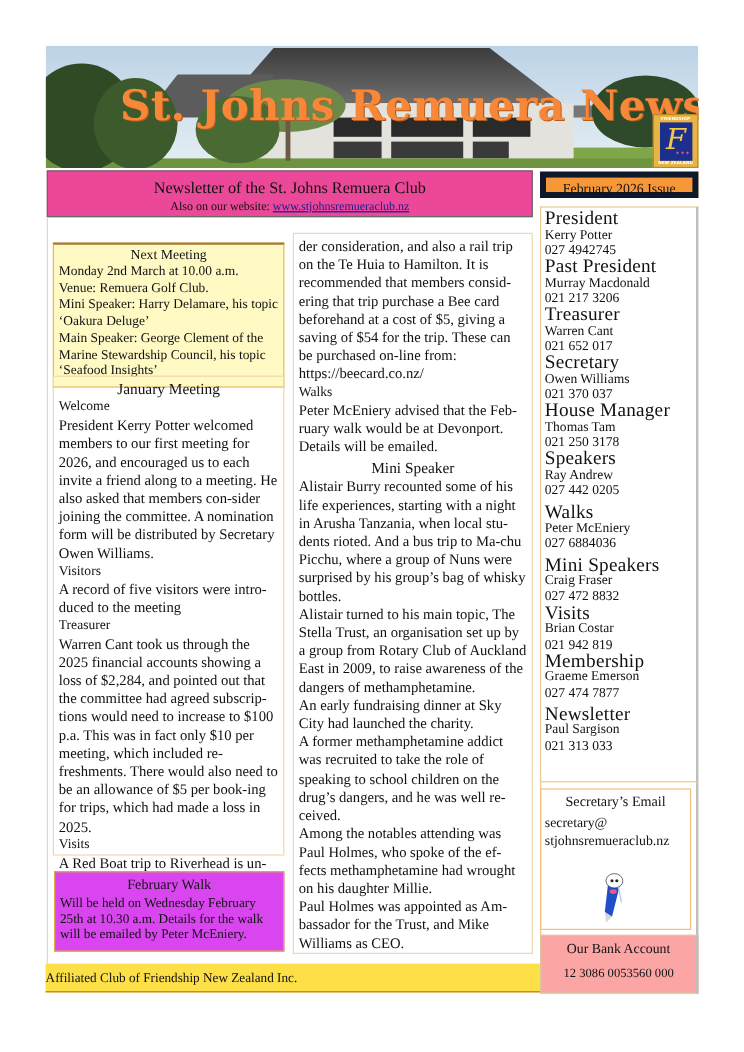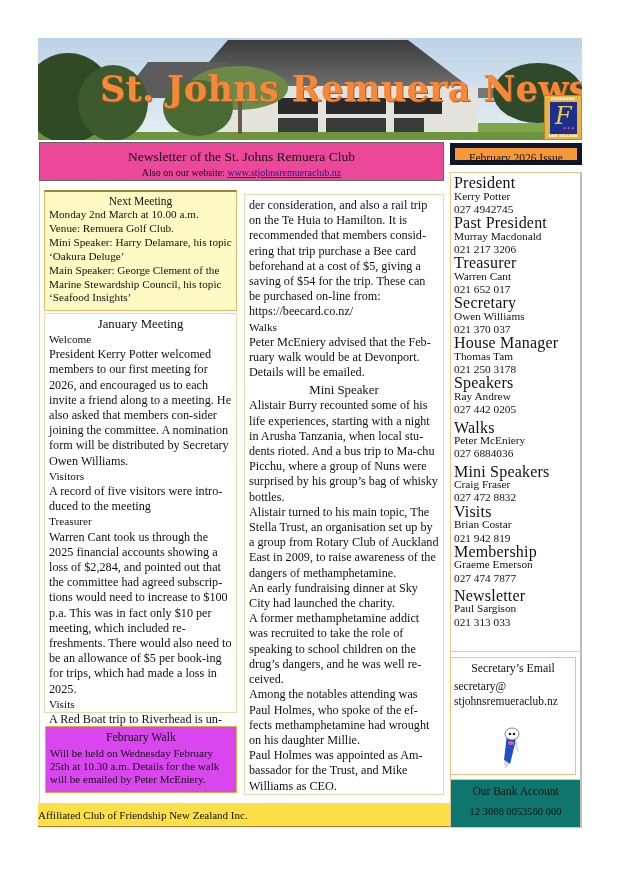--- a/index.html
+++ b/index.html
@@ -21,21 +21,21 @@
     
     .header-box { position: absolute; left: 39px; top: 142px; width: 405px; height: 39px; background: #ec4899; border: 1px solid #666; text-align: center; }
     .header-title { font-size: 13.5px; margin-top: 6px; }
     .header-sub { font-size: 10px; margin-top: 2px; }
     .header-sub a { color: #1a1a8c; text-decoration: underline; }
 
     .issue-box { position: absolute; left: 450px; top: 143px; width: 132px; height: 22px; background: #f79737; border: 5px solid #0f172a; text-align: center; font-size: 11.5px; line-height: 20px; }
 
     
     .left-col { position: absolute; left: 39px; top: 181px; width: 200px; height: 632px; border-left: 1px solid #d8d8d8; }
-    .next-meeting { position: absolute; left: 44px; top: 190px; width: 193px; height: 121px; background: #fff9c4; border: 1px solid #e8b864; border-top: 2px solid #a67d3a; padding: 3px 4px; font-size: 11.2px; line-height: 13.9px; }
+    .next-meeting { position: absolute; left: 44px; top: 202px; width: 193px; height: 121px; background: #fff9c4; border: 1px solid #e8b864; border-top: 2px solid #a67d3a; padding: 3px 4px; font-size: 11.2px; line-height: 13.9px; }
     .next-meeting h3 { font-weight: normal; font-size: 11.5px; text-align: center; line-height: 13px; }
     .jan-box { position: absolute; left: 44px; top: 313px; width: 193px; height: 400px; border: 1px solid #f0d8ac; padding: 3px 4px; font-size: 12.2px; line-height: 15.2px; }
     .jan-box h3 { font-weight: normal; font-size: 12.8px; text-align: center; line-height: 15px; }
     .subhead { font-size: 11.3px; }
     .walk-box { position: absolute; left: 45px; top: 726px; width: 192px; height: 67px; background: #d946ef; border: 1px solid #e2a84a; padding: 2px 4px; font-size: 11px; line-height: 13.2px; }
     .walk-box h3 { font-weight: normal; font-size: 11.8px; text-align: center; line-height: 16px; margin-bottom: 2px; }
 
     
     .mid-box { position: absolute; left: 244px; top: 194px; width: 200px; height: 601px; border: 1px solid #f0d8ac; padding: 3px 4px; font-size: 12.2px; line-height: 15.2px; }
     .mid-box h3 { font-weight: normal; font-size: 12.8px; text-align: center; line-height: 15px; margin-top: 3px; }
@@ -46,21 +46,21 @@
     
     .committee { position: absolute; left: 450px; top: 172px; width: 132px; height: 480px; border: 1px solid #e8c890; border-right: 2px solid #bdbdbd; padding: 3px 3px; }
     .role { font-size: 16px; line-height: 13.5px; letter-spacing: 0.2px; }
     .role.gap { margin-top: 4px; }
     .person { font-size: 11.3px; line-height: 13.3px; }
     .right-frame { position: absolute; left: 450px; top: 652px; width: 132px; height: 176px; border-left: 1px solid #e8c890; border-right: 2px solid #bdbdbd; }
     .email-box { position: absolute; left: 450px; top: 657px; width: 126px; height: 118px; border: 1px solid #f0c07a; padding: 2px 3px; }
     .email-box h3 { font-weight: normal; font-size: 11.8px; text-align: center; line-height: 14px; margin-top: 1px; }
     .email-text { font-size: 11.5px; line-height: 14.5px; margin-top: 4px; }
     .pen { position: absolute; left: 47px; top: 68px; }
-    .bank-box { position: absolute; left: 450px; top: 779px; width: 132px; height: 49px; background: #0f766e; border: 1px solid #d8c89a; border-right: 2px solid #bdbdbd; text-align: center; }
+    .bank-box { position: absolute; left: 450px; top: 779px; width: 132px; height: 49px; background: #fca5a5; border: 1px solid #d8c89a; border-right: 2px solid #bdbdbd; text-align: center; }
     .bank-title { font-size: 11.5px; margin-top: 5px; }
     .bank-num { font-size: 10.5px; margin-top: 9px; }
   </style>
 </head>
 <body>
 
 <div class="banner">
   <svg width="544" height="102" viewBox="0 0 544 102">
     <defs>
       <linearGradient id="sky" x1="0" y1="0" x2="0" y2="1">

